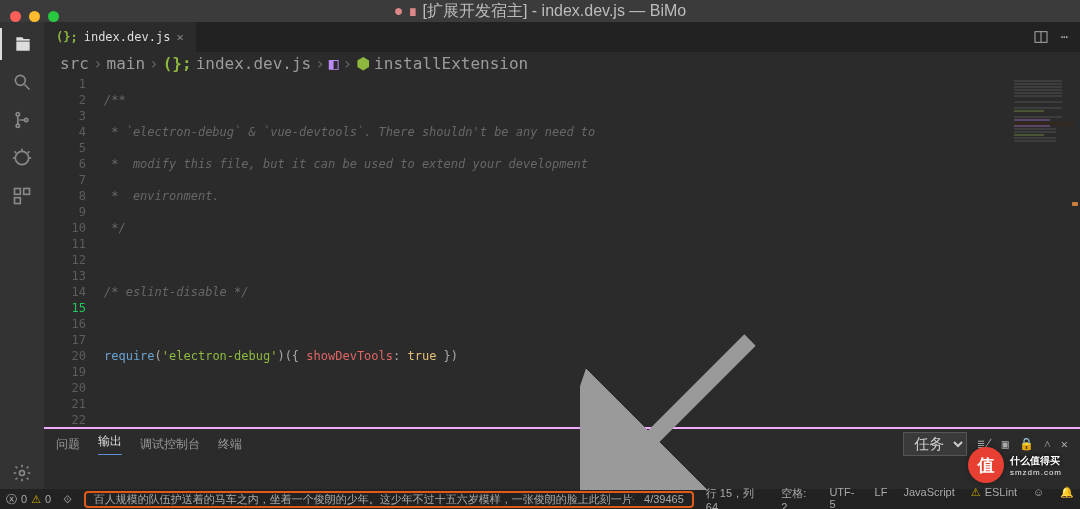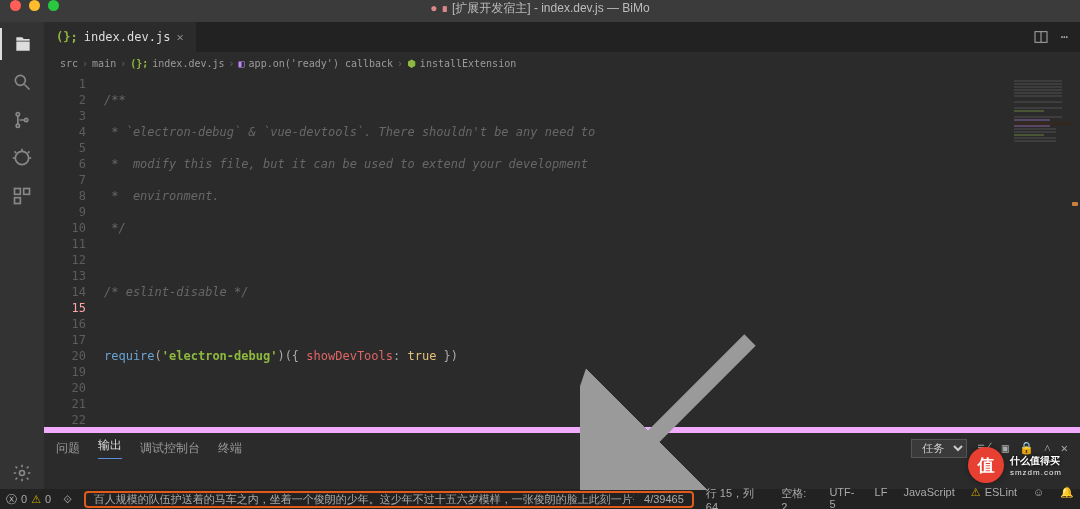--- a/index.html
+++ b/index.html
@@ -7,23 +7,23 @@
     width: 1080px; height: 509px;
     font-family: "SF Mono", Menlo, Consolas, monospace;
     font-size: 12px;
     background: #2b2b2b;
     color: #aaa;
     overflow: hidden;
     position: relative;
   }
   
   .titlebar {
-    height: 22px; background: #3b3b3b; display: flex; align-items: flex-start;
+    height: 22px; background: #3b3b3b; display: flex; align-items: flex-end;
     font-family: -apple-system, "Helvetica Neue", Arial, sans-serif;
-    font-size: 12px; color: #bcbcbc; position: relative; text-decoration: underline;
+    font-size: 16px; color: #bcbcbc; position: relative; text-decoration: underline;
   }
   .traffic-lights { display: flex; gap: 8px; padding-left: 10px; }
   .light { width: 11px; height: 11px; border-radius: 50%; }
   .light.red { background:#ff5f57; }
   .light.yellow { background:#febc2e; }
   .light.green { background:#28c840; }
   .title-center { position:absolute; left:0; right:0; text-align:center; pointer-events:none;}
   .title-center .appicon { color:#d88; }
   .title-center .dot { color:#d88; }
 
@@ -49,39 +49,39 @@
   .tab {
     display:flex; align-items:center; gap:6px; padding:0 12px;
     background:#2b2b2b; color:#ddd; font-size:12px;
   }
   .tab .fileicon { color:#8eb93e; font-weight:bold; }
   .tab .close { color:#888; font-size:12px; }
   .tabbar .right { margin-left:auto; display:flex; align-items:center; gap:12px; padding-right:12px; color:#aaa; }
 
   .breadcrumb {
     height:22px; display:flex; align-items:center; gap:4px;
-    padding:0 16px; font-size:10px; color:#9b9b9b; background:#2b2b2b;
+    padding:0 16px; font-size:16px; color:#9b9b9b; background:#2b2b2b;
     font-family: inherit;
   }
   .breadcrumb .sep { color:#666; }
   .breadcrumb .fico { color:#8eb93e; font-weight:bold; }
   .breadcrumb .mico { color:#bd8af5; }
   .breadcrumb .cico { color:#8eb93e; }
 
   .codearea { flex:1; overflow:hidden; display:flex; position:relative; }
   .gutter {
     width:60px; text-align:right; color:#5d5d5d; font-size:12px; line-height:16px;
     padding-right:18px; padding-top:2px; user-select:none;
   }
   .gutter .ln { height:16px; }
-  .gutter .ln.current { color:#fca5a5; }
+  .gutter .ln.current { color:#22c55e; }
   .codelines { flex:1; font-size:12px; line-height:16px; white-space:pre; padding-top:2px; position:relative;}
   .codelines .l { height:16px; }
   .tok-cmt { color:#676767; font-style:italic; }
-  .tok-str { color:#8eb93e;font-weight:bold; }
+  .tok-str { color:#8eb93e; }
   .tok-id  { color:#e06565; }
   .tok-pun { color:#aaa; }
   .tok-const{ color:#e5c07b;}
   .tok-prop{ color:#69a3d2;}
 
   .minimap {
     width:72px; background:#2b2b2b;
     position:absolute; right:0; top:0; bottom:0; opacity:.9;
     padding:6px;
   }
@@ -92,31 +92,31 @@
   .mm-c4{ background:#5e5e5e; width:70%;}
   .mm-hl{ background:#36271d; height:3px; width:100%;}
 
   .scroll-right {
     position:absolute; right:0; top:0; bottom:0; width:12px;
   }
   .scroll-right .mark { position:absolute; right:2px; width:6px; height:4px; background:#c9803c; border-radius:1px;}
 
   
   .panel {
-    height:62px; background:#2b2b2b; border-top:6px solid #f0abfc;
+    height:62px; background:#2b2b2b; border-top:2px solid #f0abfc;
     display:flex; flex-direction:column;
   }
   .panel-tabs {
     display:flex; align-items:center; height:30px; padding:0 12px; gap:18px;
     font-size:12px; color:#999;
   }
   .panel-tabs .ptab.active { color:#ddd; border-bottom:1px solid #5c8dd6; padding-bottom:4px;}
   .panel-tabs .rightctl { margin-left:auto; display:flex; align-items:center; gap:10px; color:#aaa;}
   .panel-tabs select {
-    background:#3a3a3a; color:#ccc; border:1px solid #555; font-size:11px;
+    background:#3a3a3a; color:#ccc; border:1px solid #555; font-size:15px;
     padding:1px 6px; font-family:inherit;
   }
   .panel-body { flex:1; }
 
   
   .statusbar {
     position:absolute; left:0; right:0; bottom:0; height:20px;
     background:#222222; display:flex; align-items:center; font-size:11px;
     color:#aaa; font-family: -apple-system, "Helvetica Neue", Arial, sans-serif;
     padding:0 6px; gap:12px;
@@ -239,21 +239,20 @@
 
     <div class="breadcrumb">
       <span>src</span>
       <span class="sep">›</span>
       <span>main</span>
       <span class="sep">›</span>
       <span class="fico">(};</span>
       <span>index.dev.js</span>
       <span class="sep">›</span>
       <span class="mico">◧</span>
-      <span>app.on('ready') callback</span>
       <span class="sep">›</span>
       <span class="cico">⬢</span>
       <span>installExtension</span>
     </div>
 
     <div class="codearea">
       <div class="gutter">
         <div class="ln">1</div>
         <div class="ln">2</div>
         <div class="ln">3</div>

